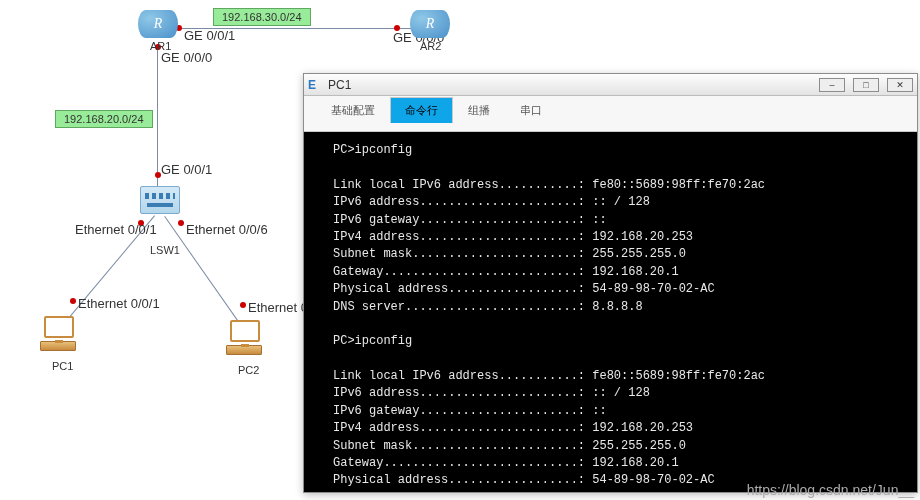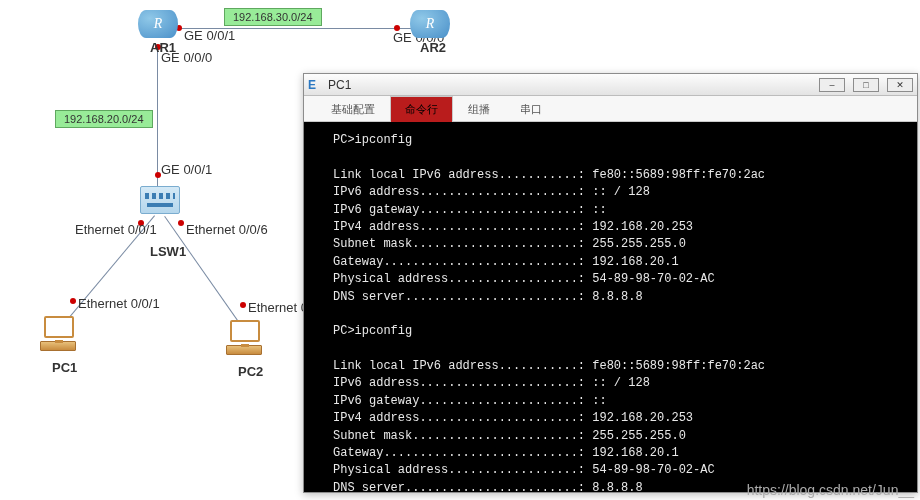--- a/index.html
+++ b/index.html
@@ -1,43 +1,43 @@
 <!DOCTYPE html>
 <html><head>
 <meta charset="utf-8">
 <style>
   * { box-sizing: border-box; margin: 0; padding: 0; }
   body { width: 920px; height: 500px; background: #fff; font-family: "Microsoft YaHei", Arial, sans-serif; font-size: 11px; position: relative; overflow: hidden; }
   .canvas { position: absolute; inset: 0; }
   .link { position: absolute; background: #7a8ba3; height: 1px; transform-origin: 0 0; }
   .subnet-label { position: absolute; background: #98eb98; border: 1px solid #5fa85f; padding: 2px 8px; font-size: 11px; color: #333; }
   .port-label { position: absolute; font-size: 13px; color: #333; white-space: nowrap; }
-  .dev-label { position: absolute; font-size: 13px; color: #333; text-align: center; font-weight: bold; }
+  .dev-label { position: absolute; font-size: 11px; color: #333; text-align: center; }
   .red-dot { position: absolute; width: 6px; height: 6px; background: #c00; border-radius: 50%; }
   .router-icon { position: absolute; width: 40px; height: 28px; }
   .router-shape { width: 40px; height: 28px; background: radial-gradient(ellipse at 30% 30%, #8fc8e8, #4a90c9); border-radius: 8px/14px; display:flex; align-items:center; justify-content:center; color:#fff; font-size:14px; font-style:italic; font-family:serif; }
   .switch-icon { position: absolute; width: 40px; height: 32px; }
   .switch-shape { width: 40px; height: 28px; background: linear-gradient(#d4e9f6,#b4d6ec); border: 1px solid #7aaccf; border-radius: 2px; position: relative; }
   .switch-shape::before { content:""; position:absolute; top:6px; left:4px; right:4px; height:6px; background:repeating-linear-gradient(90deg,#3b7db3 0 4px,transparent 4px 7px); }
   .switch-shape::after { content:""; position:absolute; top:16px; left:6px; right:6px; height:4px; background:#3b7db3; }
   .pc-icon { position: absolute; width: 46px; height: 40px; }
   .mon { width: 30px; height: 22px; border: 2px solid #c88c3f; background:#fff; margin-left:6px; position:relative; border-radius:2px; }
   .mon::after { content:""; position:absolute; left:9px; top:22px; width:8px; height:3px; background:#c88c3f; }
   .base { width:36px; height:10px; background:linear-gradient(#e8c07a,#c88c3f); margin-top:3px; margin-left:2px; border-radius:1px; border:1px solid #a87030; }
 
   
   .win { position:absolute; left:303px; top:73px; width:615px; height:420px; background:#f0f0f0; border:1px solid #8c8c8c; box-shadow:0 2px 8px rgba(0,0,0,.25); display:flex; flex-direction:column; }
   .titlebar { height:22px; background:linear-gradient(#fdfdfd,#e3e3e3); border-bottom:1px solid #bcbcbc; display:flex; align-items:center; padding:0 4px; gap:6px; font-size:12px; color:#333; }
   .tb-icon { width:14px; height:14px; font-size:12px; color:#2b78c2; font-weight:bold; }
   .tb-title { flex:0 0 auto; }
   .tb-spacer { flex:1; }
   .win-btn { width:26px; height:14px; border:1px solid #8c8c8c; background:#eee; display:flex; align-items:center; justify-content:center; font-size:9px; color:#333; margin-left:2px; cursor:default; }
-  .tabs { height:26px; background:#f7f7f7; border-bottom:1px solid #c9c9c9; display:flex; align-items:flex-end; padding-left:12px; gap:0; }
+  .tabs { height:36px; background:#f7f7f7; border-bottom:1px solid #c9c9c9; display:flex; align-items:flex-start; padding-left:12px; gap:0; }
   .tab { padding:5px 14px; font-size:11px; color:#555; border:1px solid transparent; border-bottom:none; position:relative; top:1px; }
-  .tab.active { background:#b91c1c; border-color:#c9c9c9; color:#000; }
+  .tab.active { background:#0ea5e9; border-color:#c9c9c9; color:#000; }
   .term { flex:1; background:#000; color:#e8e8e8; font-family:"Courier New",monospace; font-size:12px; line-height:1.45; padding:10px 29px; white-space:pre; overflow:hidden; }
   .watermark { position:absolute; right:6px; bottom:2px; font-size:14px; color:#aaa; }
 </style>
 </head>
 <body>
 
 <div class="canvas">
 
   <div class="link" style="left:175px; top:28px; width:240px;"></div>
   <div class="link" style="left:158px; top:44px; width:145px; transform:rotate(90deg);"></div>
@@ -46,21 +46,21 @@
 
   <div class="red-dot" style="left:176px; top:25px;"></div>
   <div class="red-dot" style="left:394px; top:25px;"></div>
   <div class="red-dot" style="left:155px; top:44px;"></div>
   <div class="red-dot" style="left:155px; top:172px;"></div>
   <div class="red-dot" style="left:138px; top:220px;"></div>
   <div class="red-dot" style="left:178px; top:220px;"></div>
   <div class="red-dot" style="left:70px; top:298px;"></div>
   <div class="red-dot" style="left:240px; top:302px;"></div>
 
-  <div class="subnet-label" style="left:224px; top:8px;">192.168.30.0/24</div>
+  <div class="subnet-label" style="left:213px; top:8px;">192.168.30.0/24</div>
   <div class="subnet-label" style="left:55px; top:110px;">192.168.20.0/24</div>
 
   <div class="port-label" style="left:184px; top:28px;">GE 0/0/1</div>
   <div class="port-label" style="left:393px; top:30px;">GE 0/0/0</div>
   <div class="port-label" style="left:161px; top:50px;">GE 0/0/0</div>
   <div class="port-label" style="left:161px; top:162px;">GE 0/0/1</div>
   <div class="port-label" style="left:75px; top:222px;">Ethernet 0/0/1</div>
   <div class="port-label" style="left:186px; top:222px;">Ethernet 0/0/6</div>
   <div class="port-label" style="left:78px; top:296px;">Ethernet 0/0/1</div>
   <div class="port-label" style="left:248px; top:300px;">Ethernet 0/0/1</div>

